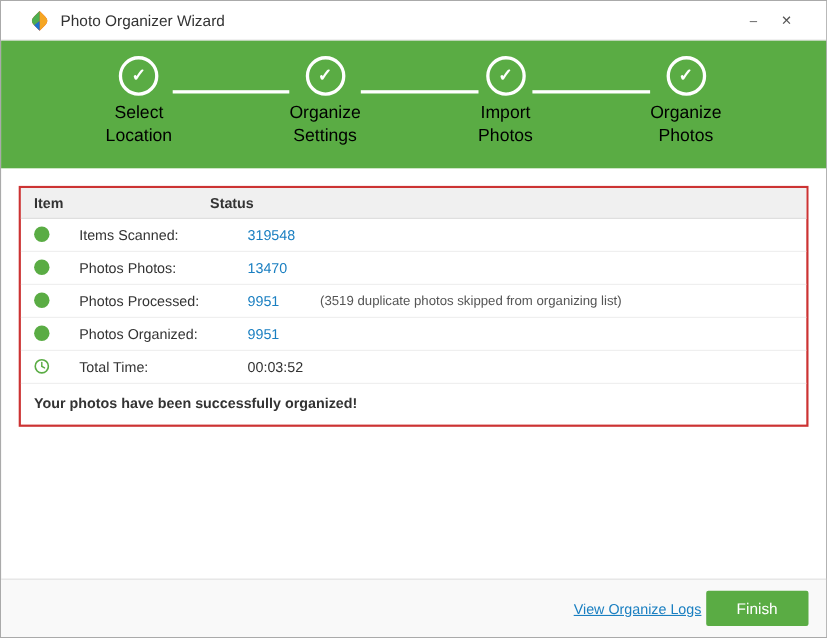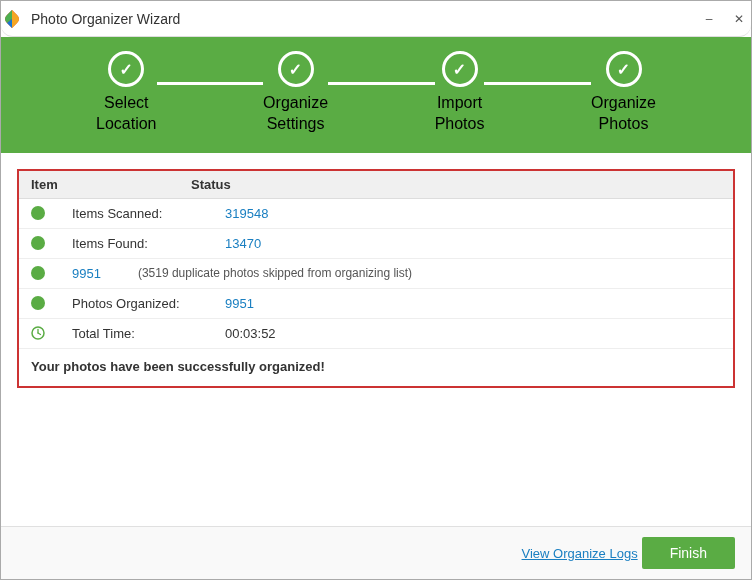--- a/index.html
+++ b/index.html
@@ -25,25 +25,24 @@
       flex-direction: column;
       box-shadow: 2px 2px 8px rgba(0,0,0,0.3);
     }
 
     
     .titlebar {
       display: flex;
       align-items: center;
       background: #ffffff;
       height: 36px;
-      padding: 0 0;
+      padding: 0 24px;
       border-bottom: 1px solid #ddd;
       user-select: none;
       flex-shrink: 0;
-      border-radius: 12px;
     }
 
     .titlebar-logo {
       width: 22px;
       height: 22px;
       margin-right: 8px;
       flex-shrink: 0;
     }
 
     .titlebar-title {
@@ -302,26 +301,27 @@
       </div>
 
       <div class="results-row">
         <div class="row-indicator"></div>
         <div class="row-label">Items Scanned:</div>
         <div class="row-value">319548</div>
       </div>
 
       <div class="results-row">
         <div class="row-indicator"></div>
-        <div class="row-label">Items Found:</div>
+        <div class="row-label">Photos Photos:</div>
         <div class="row-value">13470</div>
       </div>
 
       <div class="results-row">
         <div class="row-indicator"></div>
+        <div class="row-label">Photos Processed:</div>
         <div class="row-value">9951</div>
         <div class="row-extra">&nbsp;&nbsp;&nbsp;(3519 duplicate photos skipped from organizing list)</div>
       </div>
 
       <div class="results-row">
         <div class="row-indicator"></div>
         <div class="row-label">Photos Organized:</div>
         <div class="row-value">9951</div>
       </div>
 

